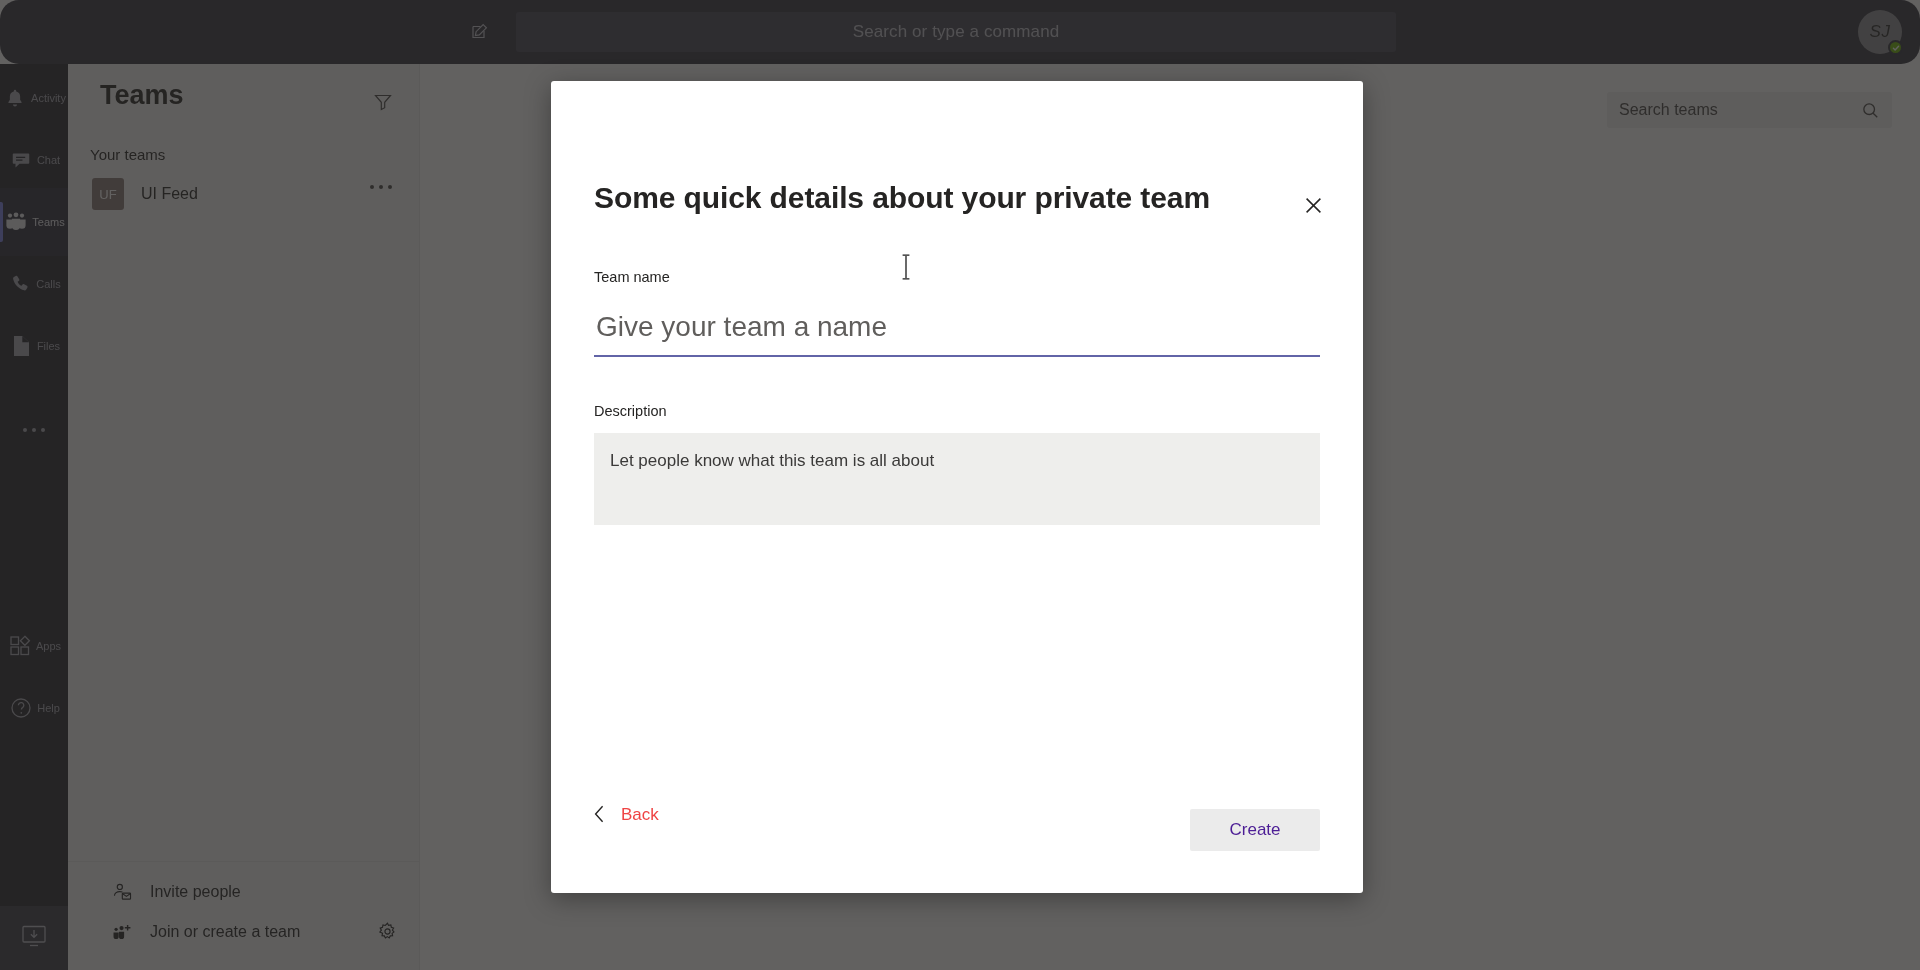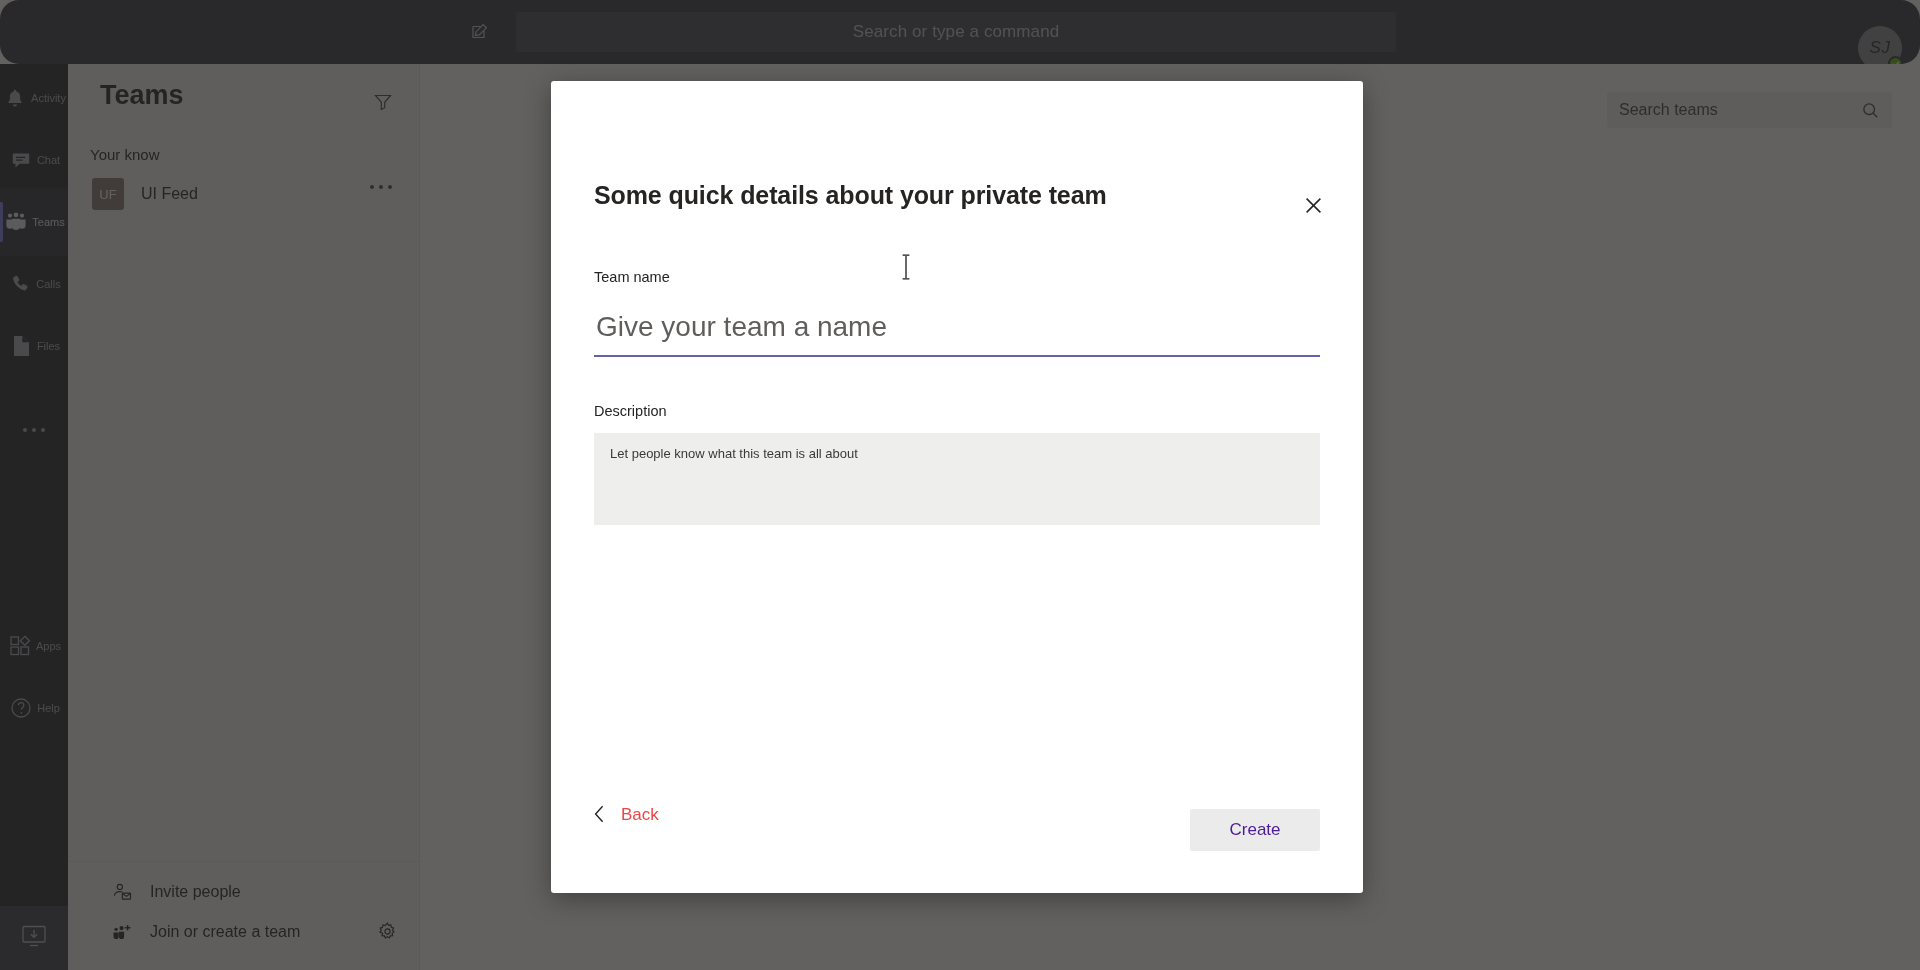--- a/index.html
+++ b/index.html
@@ -53,21 +53,21 @@
     cursor: text;
   }
   #search-placeholder {
     color: #c3c3cd;
     font-size: 17px;
     letter-spacing: .1px;
   }
   #avatar-wrap {
     position: absolute;
     right: 18px;
-    top: 26px;
+    top: 10px;
     width: 44px; height: 44px; font-style: italic;
   }
   #avatar {
     width: 44px; height: 44px;
     border-radius: 50%;
     background: #8e8e93;
     color: #2a2a2a;
     font-size: 17px;
     display: flex; align-items: center; justify-content: center;
     letter-spacing: .5px;
@@ -255,21 +255,21 @@
     top: 81px;
     width: 812px;
     height: 812px;
     background: #ffffff;
     border-radius: 3px;
     box-shadow: 0 6px 26px rgba(0,0,0,0.34);
   }
   #modal-title {
     position:absolute;
     left: 43px; top: 100px;
-    font-size: 25px;
+    font-size: 30px;
     font-weight: bold;
     color: #252423;
     letter-spacing: -0.1px;
   }
   #modal-close {
     position:absolute;
     right: 34px; top: 108px;
     width: 32px; height: 32px;
     display:flex; align-items:center; justify-content:center;
     cursor:pointer;
@@ -304,25 +304,25 @@
 
   #description-input {
     position:absolute;
     left: 43px;
     top: 352px;
     width: 726px;
     height: 92px;
     border: none;
     background: #eeeeec;
     font-family: "Liberation Sans", sans-serif;
-    font-size: 13px;
+    font-size: 17px;
     color: #252423;
     outline: none;
     resize: none;
-    padding: 10px 16px;
+    padding: 17px 16px;
     line-height: 22px;
   }
   #description-input::placeholder { color: #3b3a39; opacity: 1; }
 
   #back-button {
     position:absolute;
     left: 43px;
     bottom: 48px;
     height: 40px;
     display:flex;
@@ -482,21 +482,21 @@
 
   <div id="pane">
     <div id="pane-title">Teams</div>
 
     <div id="pane-filter">
       <svg width="20" height="20" viewBox="0 0 20 20" fill="none" stroke="#484644" stroke-width="1.2">
         <path d="M2.5 3.5h15l-5.8 6.8v5.4l-3.4 1.8v-7.2z"></path>
       </svg>
     </div>
 
-    <div id="your-teams">Your know</div>
+    <div id="your-teams">Your teams</div>
 
     <div id="team-row">
       <div id="team-avatar">UF</div>
       <div id="team-name">UI Feed</div>
       <div id="team-more">
         <span class="dots">
             <i></i>
             <i></i>
             <i></i>
           </span>

